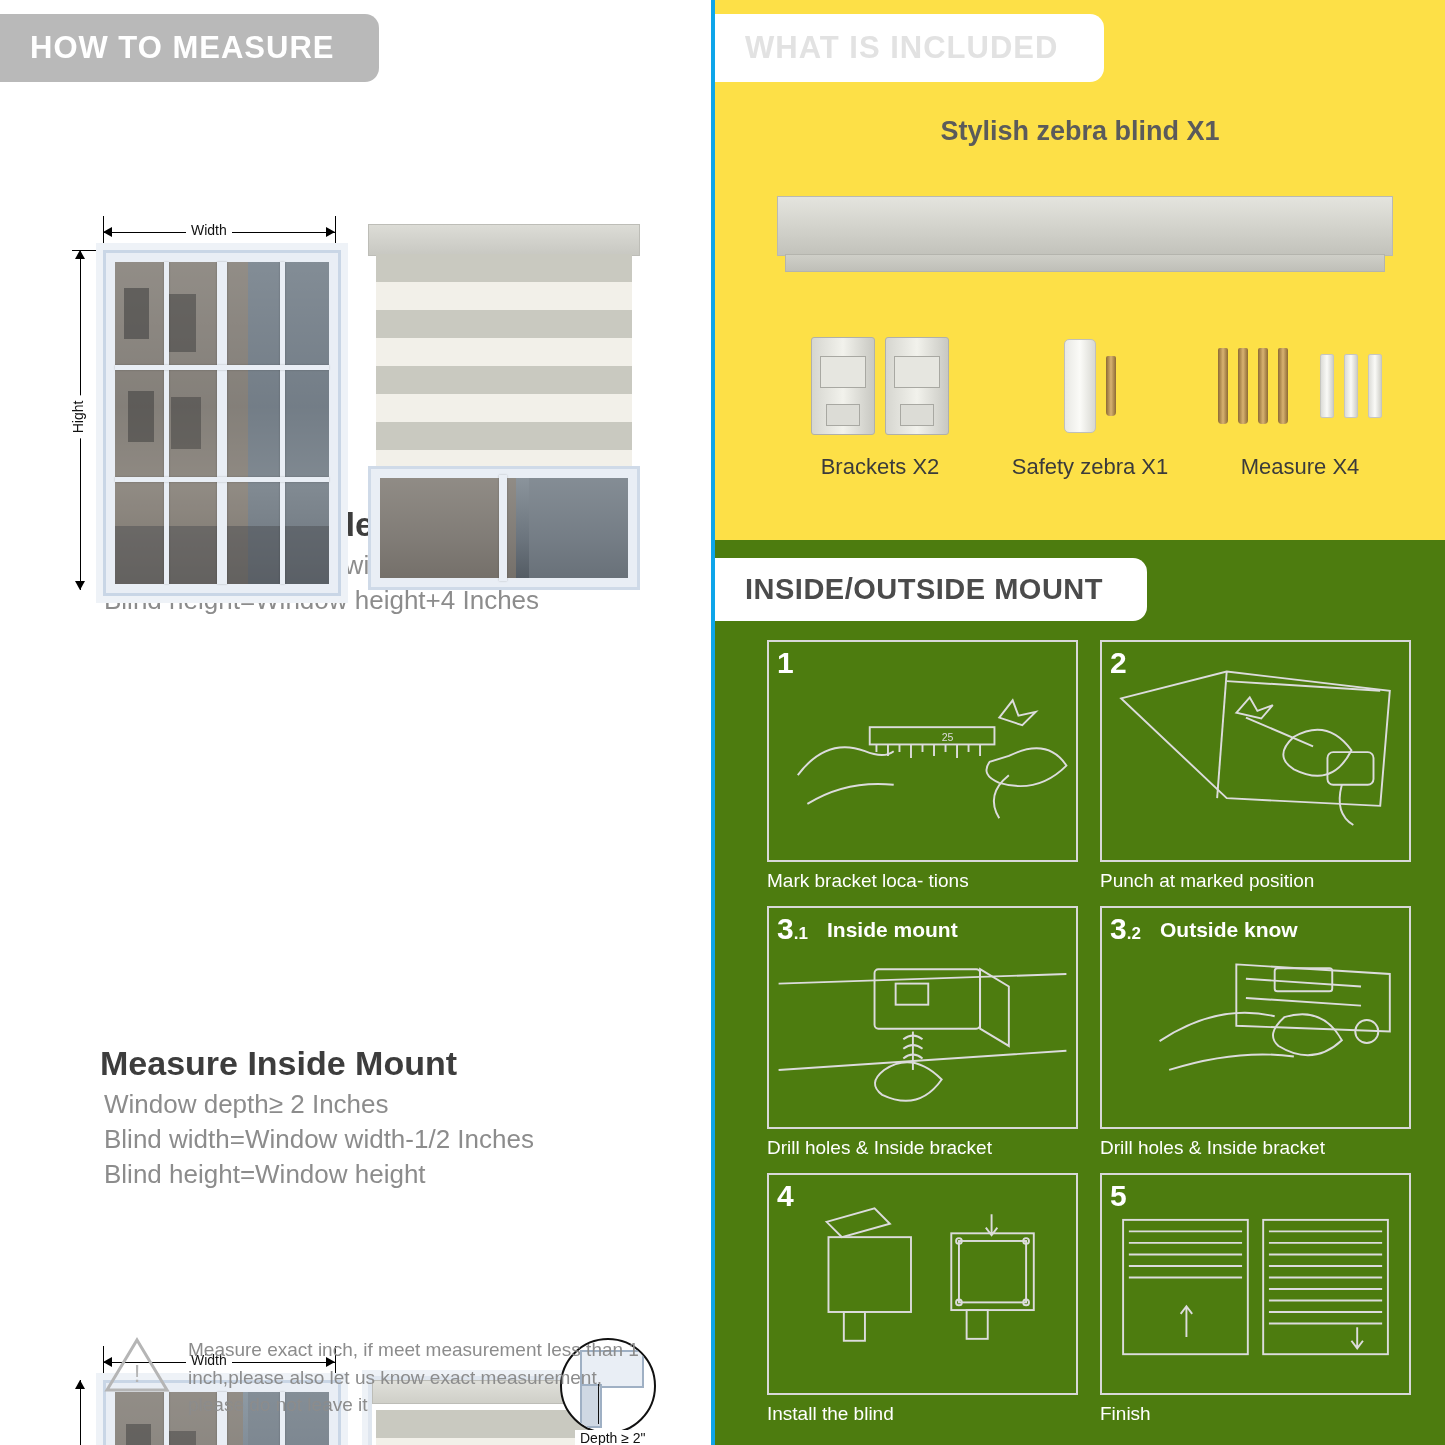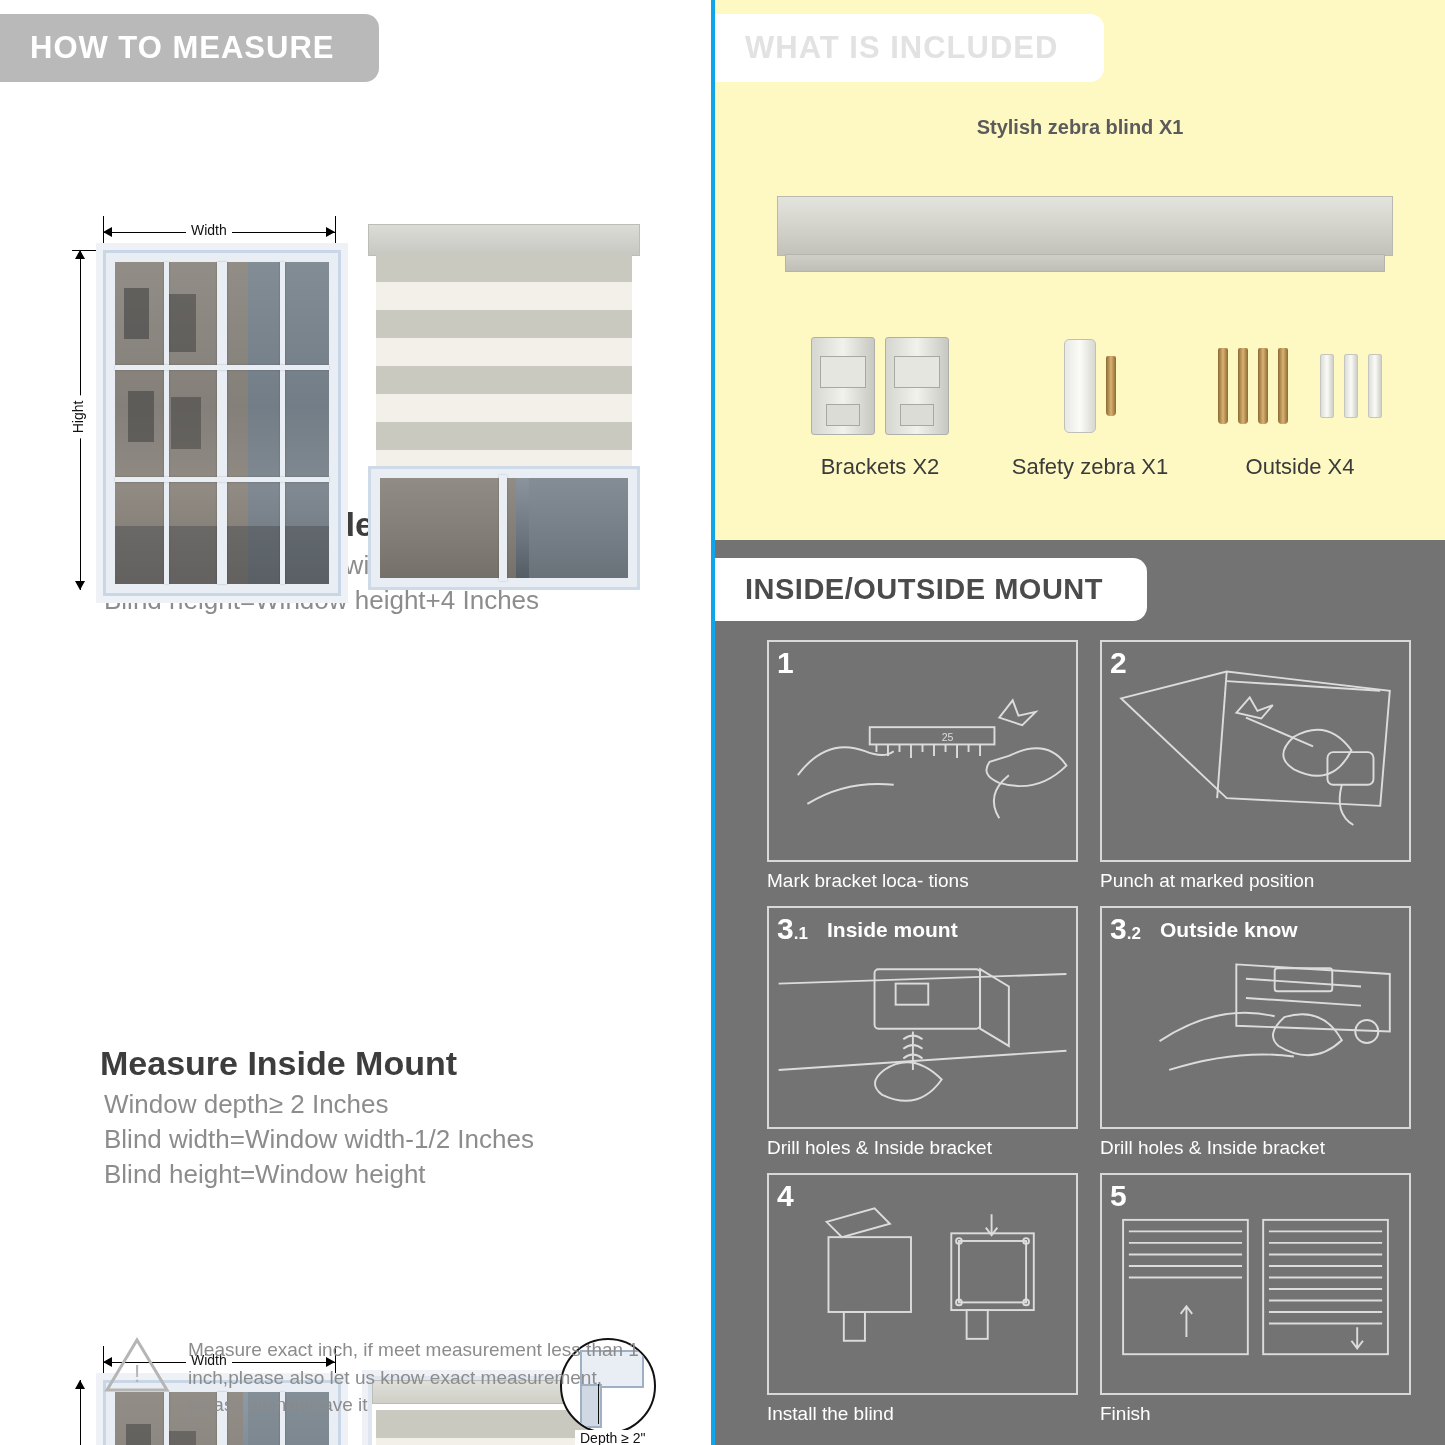--- a/index.html
+++ b/index.html
@@ -55,43 +55,43 @@
 
   h2.title{font-size:34px;color:#3d3d3d;font-weight:bold;margin:6px 0 6px 100px;}
   p.line{font-size:26px;color:#8c8c8c;margin:4px 0 4px 104px;}
 
   .note{position:absolute;left:104px;bottom:26px;display:flex;gap:18px;align-items:flex-start;width:540px;}
   .warn{width:66px;height:58px;flex:0 0 66px;position:relative;}
   .note p{margin:0;font-size:19px;line-height:1.45;color:#8c8c8c;}
 
   
   .right{position:relative;display:flex;flex-direction:column;}
-  .included{position:relative;background:#fef9c3;height:540px;}
+  .included{position:relative;background:#fde047;height:540px;}
   .tab-white{
     display:inline-flex;align-items:center;font-size:31px;font-weight:bold;letter-spacing:1px;
     color:#e2e2e2;background:#ffffff;border-radius:0 14px 14px 0;padding:16px 46px 16px 30px;margin-top:14px;
   }
-  .inc-title{text-align:center;font-size:20px;font-weight:bold;color:#5b5b5b;margin:34px 5px 0;}
+  .inc-title{text-align:center;font-size:27px;font-weight:bold;color:#5b5b5b;margin:34px 5px 0;}
   .blind-bar{position:absolute;left:62px;right:52px;top:196px;height:78px;}
   .blind-bar .top{position:absolute;left:0;right:0;top:0;height:58px;
     background:linear-gradient(180deg,#e4e4de 0%,#d4d4cd 48%,#c2c2bb 100%);border:1px solid #b9b9b2;}
   .blind-bar .bot{position:absolute;left:8px;right:8px;top:58px;height:16px;
     background:linear-gradient(180deg,#cfcfc8,#bfbfb8);border:1px solid #b4b4ad;}
   .parts{position:absolute;left:60px;right:40px;top:330px;display:flex;}
   .part{flex:1;text-align:center;}
   .part .art{height:112px;display:flex;align-items:center;justify-content:center;gap:10px;}
   .part .cap{font-size:22px;color:#3b3b3b;margin-top:12px;}
   .bracket{width:62px;height:96px;background:linear-gradient(90deg,#d6d6d0,#f2f2ec,#c8c8c2);border:1px solid #b0b0aa;position:relative;border-radius:3px;}
   .bracket:after{content:"";position:absolute;left:8px;top:18px;width:44px;height:30px;border:1px solid #a8a8a2;background:#e6e6e0;}
   .bracket:before{content:"";position:absolute;left:14px;bottom:8px;width:32px;height:20px;border:1px solid #a8a8a2;background:#dcdcd6;}
   .safety{width:30px;height:92px;background:linear-gradient(90deg,#e8e8e4,#fbfbf8,#d8d8d2);border:1px solid #c0c0ba;border-radius:5px;}
   .screw{width:10px;height:76px;background:linear-gradient(90deg,#8d6a34,#d8b271,#8d6a34);border-radius:2px 2px 4px 4px;}
   .anchor{width:12px;height:62px;background:linear-gradient(90deg,#dcdcd8,#fafaf7,#cfcfc9);border:1px solid #c6c6c0;border-radius:2px;}
 
-  .mount{flex:1;background:#737373;position:relative;}
+  .mount{flex:1;background:#4d7c0f;position:relative;}
   .tab-mount{display:inline-flex;align-items:center;font-size:29px;font-weight:bold;letter-spacing:.5px;
     color:#4b4b4b;background:#ffffff;border-radius:0 14px 14px 0;padding:15px 44px 15px 30px;margin-top:18px;}
   .steps{position:absolute;left:52px;right:34px;top:100px;bottom:20px;display:grid;
     grid-template-columns:1fr 1fr;grid-template-rows:1fr 1fr 1fr;gap:14px 22px;}
   .step{display:flex;flex-direction:column;}
   .step .box{flex:1;border:2px solid #d8d8d8;position:relative;overflow:hidden;}
   .step .num{position:absolute;left:8px;top:4px;font-size:30px;color:#ffffff;font-weight:bold;}
   .step .num .sub{font-size:17px;}
   .step .inl{position:absolute;left:58px;top:10px;font-size:21px;color:#fff;font-weight:bold;}
   .step .cap{font-size:19px;color:#ffffff;margin-top:8px;}
@@ -264,21 +264,21 @@
           <div class="art">
             <div class="screw"></div>
               <div class="screw"></div>
               <div class="screw"></div>
               <div class="screw"></div>
             <div style="width:12px"></div>
             <div class="anchor"></div>
               <div class="anchor"></div>
               <div class="anchor"></div>
           </div>
-          <div class="cap">Outside X4</div>
+          <div class="cap">Measure X4</div>
         </div>
       </div>
     </div>
 
     <div class="mount">
       <div class="tab-mount">INSIDE/OUTSIDE MOUNT</div>
 
       <div class="steps">
 
         <div class="step">

